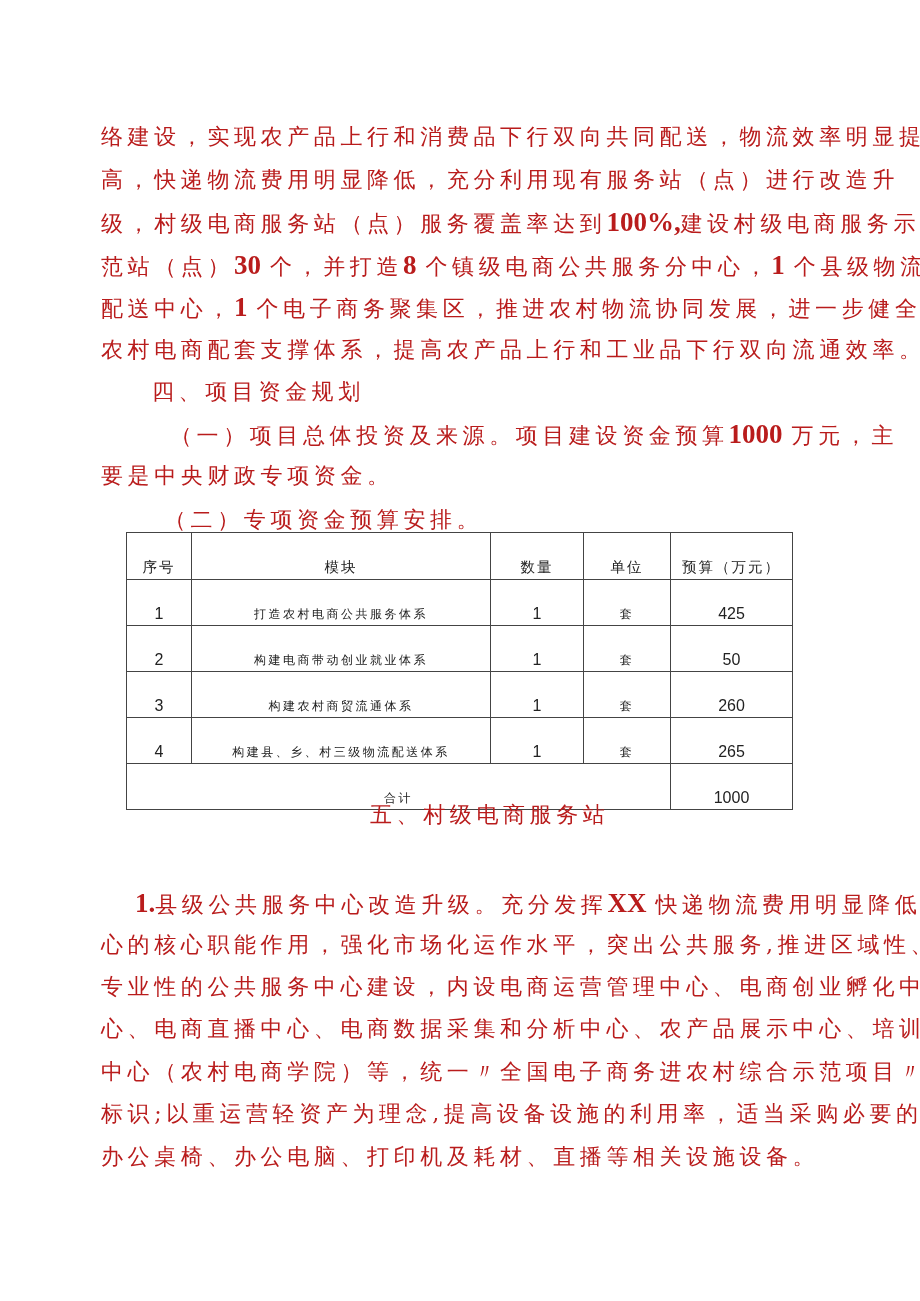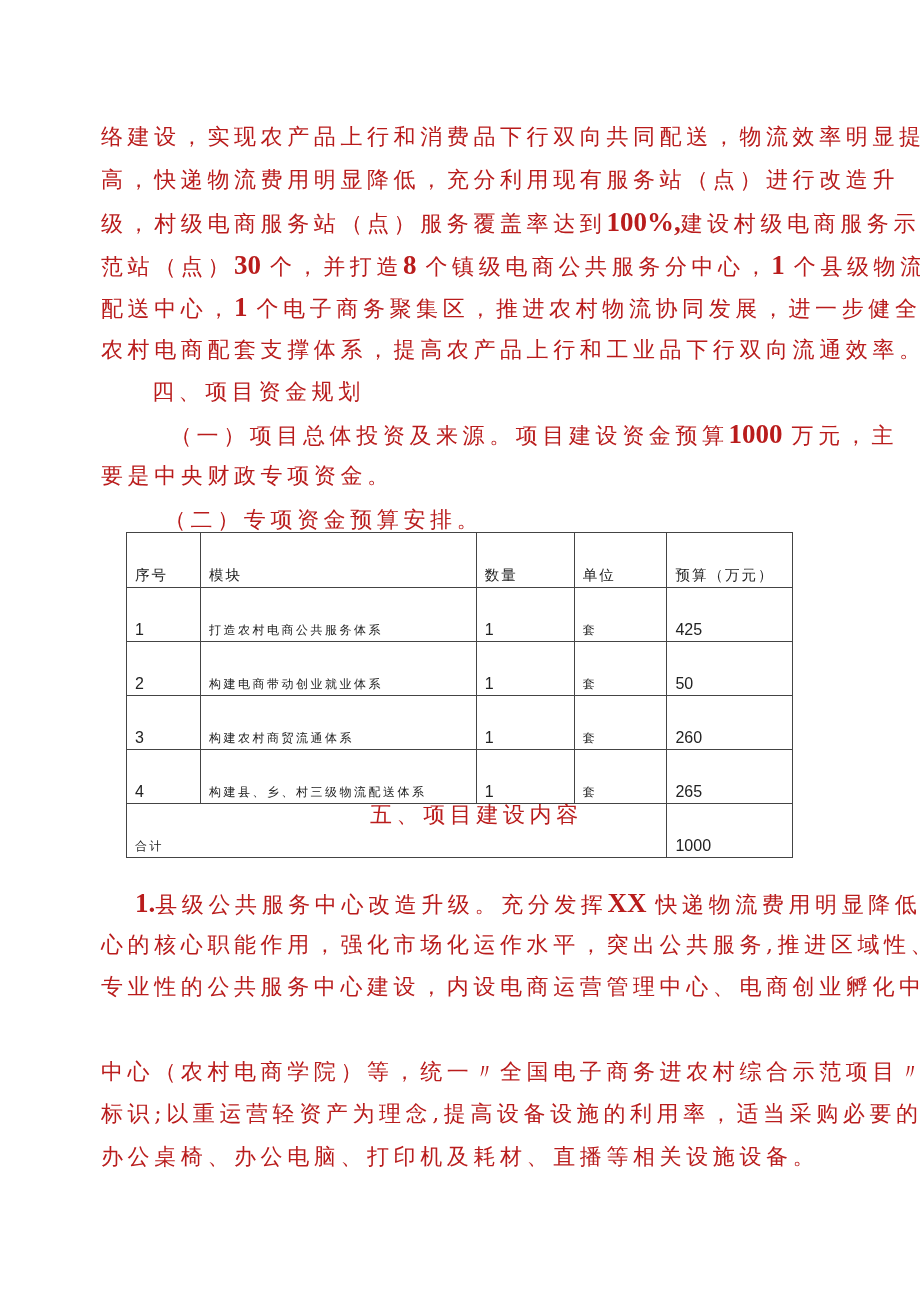--- a/index.html
+++ b/index.html
@@ -47,22 +47,23 @@
       left: 126px;
       top: 532px;
       width: 667px;
       border-collapse: collapse;
       font-family: "DejaVu Sans", "Liberation Sans", sans-serif;
       font-size: 14.5px;
       color: #222;
     }
     .budget-table td {
       border: 1.3px solid #444;
-      padding: 8px;
+      padding: 0;
       vertical-align: bottom;
+      text-align: center;
       height: 43px;
       padding-bottom: 2px;
     }
     .budget-table tr.hdr td {
       height: 44px;
       letter-spacing: 2px;
       font-weight: 300;
     }
     .budget-table td.zh {
       letter-spacing: 2.5px;
@@ -159,30 +160,33 @@
       <td class="numc">265</td>
     </tr>
     <tr class="total">
       <td colspan="4" class="zh">合计</td>
       <td class="numc">1000</td>
     </tr>
   </tbody>
     </table>
 
   <div class="line t" style="top:800px; left:370px; width:300px;">
-    <span>五、项目建设内容</span>
+    <span>五、村级电商服务站</span>
   </div>
   <div class="line t" style="top:888px; left:135px;">
     <b>1.</b><span>县级公共服务中心改造升级。充分发挥</span><b>XX</b> <span>快递物流费用明显降低</span>
   </div>
   <div class="line t" style="top:930px;">
     <span>心的核心职能作用，强化市场化运作水平，突出公共服务,推进区域性、</span>
   </div>
   <div class="line t" style="top:972px;">
     <span>专业性的公共服务中心建设，内设电商运营管理中心、电商创业孵化中</span>
+  </div>
+  <div class="line t" style="top:1014px;">
+    <span>心、电商直播中心、电商数据采集和分析中心、农产品展示中心、培训</span>
   </div>
   <div class="line t" style="top:1057px;">
     <span>中心（农村电商学院）等，统一〃全国电子商务进农村综合示范项目〃</span>
   </div>
   <div class="line t" style="top:1099px;">
     <span>标识;以重运营轻资产为理念,提高设备设施的利用率，适当采购必要的</span>
   </div>
   <div class="line t" style="top:1142px;">
     <span>办公桌椅、办公电脑、打印机及耗材、直播等相关设施设备。</span>
   </div>

